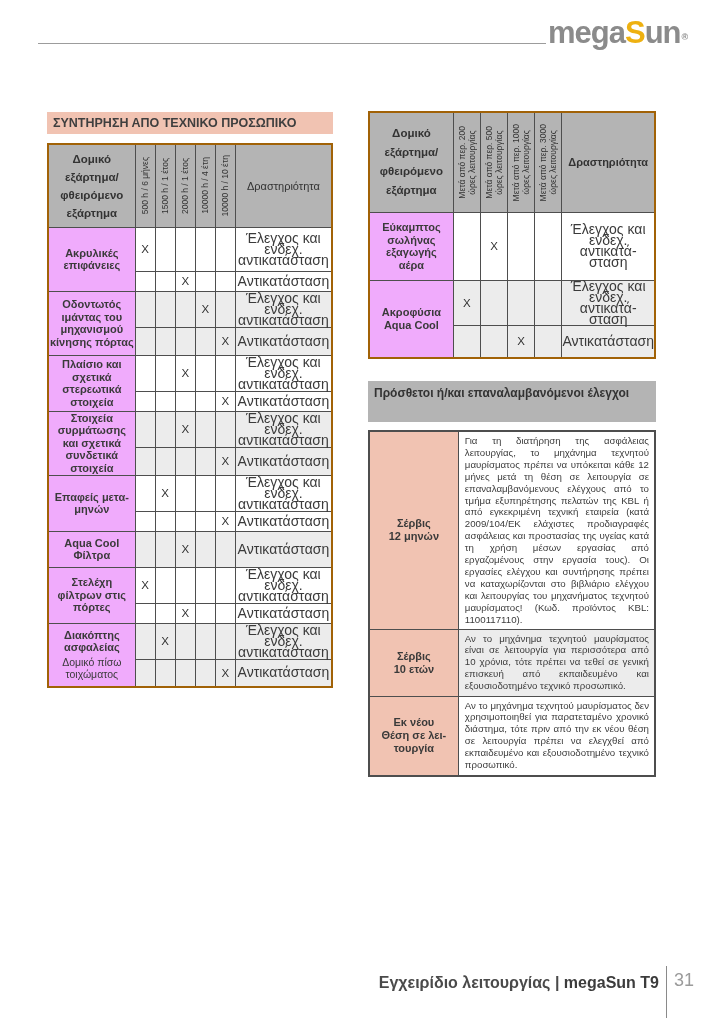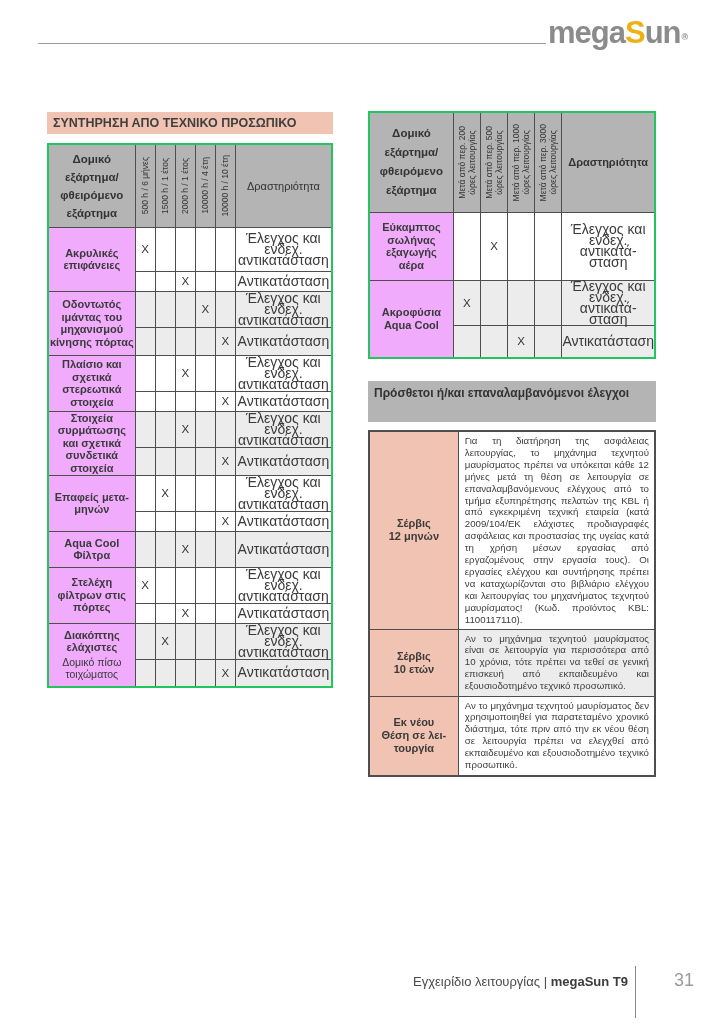--- a/index.html
+++ b/index.html
@@ -17,21 +17,21 @@
   
   .banner { box-sizing:border-box; font-weight:bold; white-space:nowrap; }
   .banner.salmon { background:#f1c3b2; color:#3f3f3f; height:22px; line-height:22px; font-size:12.5px; padding-left:6px; }
   .banner.gray   { background:#b4b4b4; color:#333333; height:41px; line-height:25px; font-size:12px;   padding-left:6px; }
 
   
   .left-col  { position:absolute; left:47px;  top:112px; width:286px; }
   .right-col { position:absolute; left:368px; top:111px; width:288px; }
 
   
-  table.maint { border-collapse:collapse; table-layout:fixed; border:2px solid #22c55e; margin-top:9px; }
+  table.maint { border-collapse:collapse; table-layout:fixed; border:2px solid #a16207; margin-top:9px; }
   table.maint th, table.maint td { border:1px solid #4e4e4e; padding:0; }
   table.maint thead th { background:#b4b4b4; }
   .corner { font-size:11.5px; font-weight:bold; white-space:pre-line; line-height:18px; text-align:center; vertical-align:middle; color:#333; }
   .right-col .corner { line-height:19px; }
   th.vh { vertical-align:middle; text-align:center; }
   .vert { writing-mode:vertical-rl; transform:rotate(180deg); white-space:pre-line;
           font-size:8.5px; font-weight:normal; line-height:10px; color:#333; margin:0 auto; }
   .acth { font-size:11px; text-align:center; vertical-align:middle; color:#333; font-weight:normal; }
   .acth.bold { font-weight:bold; }
 
@@ -52,24 +52,24 @@
   table.checks { border-collapse:collapse; table-layout:fixed; border:2px solid #4e4e4e; margin-top:8px; }
   table.checks td { border:1px solid #4e4e4e; padding:0;margin-left:34px; }
   td.svc { background:#f1c3b2; text-align:center; vertical-align:middle; font-size:11px; font-weight:bold; line-height:13px; white-space:pre-line; color:#3a3a3a; }
   td.desc { background:#ffffff; vertical-align:top; }
   td.desc div { font-size:9.7px; line-height:11.9px; text-align:justify; color:#3c3c3c; padding:3px 5px 3px 6px; }
   tr.shade td.desc { background:#ececec; }
   tr.ch-1 td { height:167px; } tr.ch-2 td { height:66px; } tr.ch-3 td { height:78px; }
 
   
   .footer { position:absolute; top:962px; right:30px; display:flex; align-items:flex-start; }
-  .footer-text { font-size:13px; color:#4a4a4a; padding-top:12px; padding-right:7px; white-space:nowrap; }
+  .footer-text { font-size:16px; color:#4a4a4a; padding-top:12px; padding-right:7px; white-space:nowrap;font-weight:bold; }
   .footer-text b { color:#3c3c3c; }
   .footer-divider { width:1px; height:52px; background:#8a8a8a; margin-top:4px; }
-  .page-num { font-size:18px; color:#9b9b9b; padding-top:8px; padding-left:7px;margin-left:31px; }
+  .page-num { font-size:18px; color:#9b9b9b; padding-top:8px; padding-left:7px; }
 </style>
 </head>
 <body>
 
 <div class="page">
 
   <div class="top-rule"></div>
 
   <div class="logo">
     <span>mega</span><span class="s">S</span><span>un</span><sup>®</sup>
@@ -263,21 +263,21 @@
           <td class="x"></td>
           <td class="x">X</td>
           <td class="x"></td>
           <td class="x"></td>
           <td class="act">Αντικατάσταση</td>
         </tr>
 
         <tr class="rh-b shade">
           <td class="name" rowspan="2">
             <div class="nm">Διακόπτης
-ελάχιστες</div>
+ασφαλείας</div>
             <div class="subnm">Δομικό πίσω
 τοιχώματος</div>
           </td>
           <td class="x"></td>
           <td class="x">X</td>
           <td class="x"></td>
           <td class="x"></td>
           <td class="x"></td>
           <td class="act">Έλεγχος και ενδεχ.
 αντικατάσταση</td>

